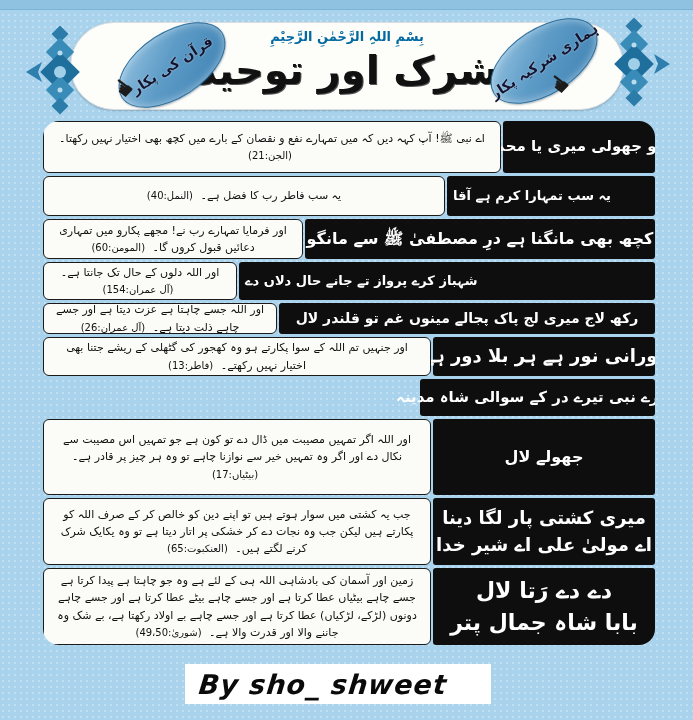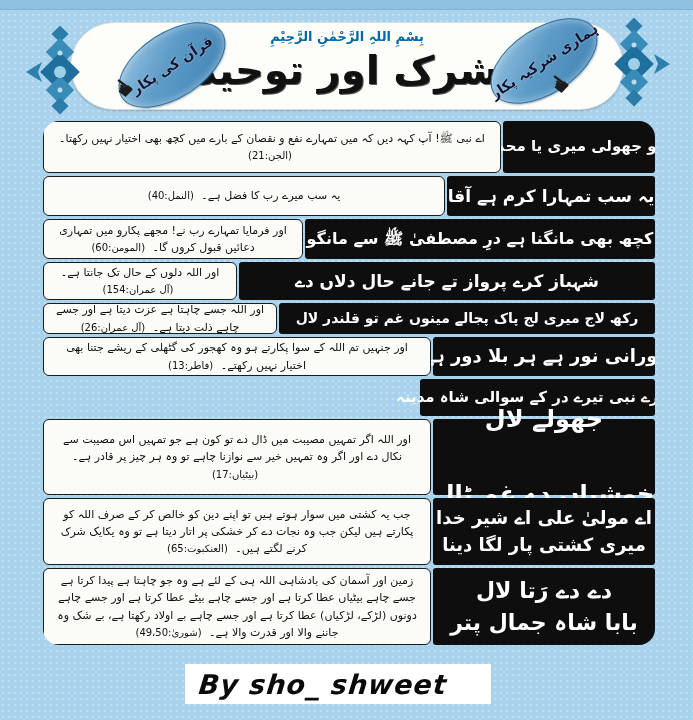--- a/index.html
+++ b/index.html
@@ -36,21 +36,21 @@
   .vtable{position:absolute;left:43px;top:121px;width:612px;display:flex;flex-direction:column;gap:3px;
     border-radius:16px;overflow:hidden;}
   .row{display:flex;direction:rtl;gap:2px;}
   .cell{box-sizing:border-box;display:flex;flex-direction:column;align-items:center;justify-content:center;}
   .black{background:#0e0e0e;color:#ffffff;border-radius:3px;padding:1px 6px;text-align:center;}
   .white{flex:1;background:#fbfbf7;border:1.5px solid #1b1b1b;border-radius:6px;padding:2px 9px;
     text-align:center;color:#101010;}
   .white .qtext{font-size:11px;line-height:1.55;direction:rtl;}
   .white .ref{font-size:10px;margin-inline-start:4px;}
   .bline{direction:rtl;font-weight:bold;white-space:nowrap;line-height:1.45;} .fs14{font-size:14px;} .fs15{font-size:15px;} .fs16{font-size:16px;}
-  .fs17{font-size:17px;} .fs18{font-size:18px;} .fs22{font-size:22px;} .fs24{font-size:24px;gap:40px;}
+  .fs17{font-size:13px;align-items:flex-end;} .fs18{font-size:18px;} .fs22{font-size:22px;} .fs24{font-size:16px;gap:40px;}
 
   
   .credit{position:absolute;left:185px;top:664px;width:306px;height:40px;background:#ffffff;
     display:flex;align-items:center;padding-left:14px;box-sizing:border-box;}
   .credit span{font-family:"DejaVu Sans",sans-serif;font-style:italic;font-weight:bold;font-size:27px;color:#0a0a0a;
     transform:skewX(-6deg);letter-spacing:1px;}
 </style>
 </head>
 <body>
 
@@ -107,21 +107,21 @@
       <div class="cell white">
         <div class="qtext"><span>اے نبی ﷺ! آپ کہہ دیں کہ میں تمہارے نفع و نقصان کے بارے میں کچھ بھی اختیار نہیں رکھتا۔</span> <span class="ref">(الجن:21)</span></div>
       </div>
     </div>
 
     <div class="row" style="height:40px">
       <div class="cell black fs17" style="width:208px">
         <div class="bline">یہ سب تمہارا کرم ہے آقا</div>
       </div>
       <div class="cell white">
-        <div class="qtext"><span>یہ سب میرے رب کا فضل ہے۔</span> <span class="ref">(النمل:40)</span></div>
+        <div class="qtext"><span>یہ سب فاطر رب کا فضل ہے۔</span> <span class="ref">(النمل:40)</span></div>
       </div>
     </div>
 
     <div class="row" style="height:40px">
       <div class="cell black fs16" style="width:350px">
         <div class="bline">کچھ بھی مانگنا ہے درِ مصطفیٰ ﷺ سے مانگو</div>
       </div>
       <div class="cell white">
         <div class="qtext"><span>اور فرمایا تمہارے رب نے! مجھے پکارو میں تمہاری دعائیں قبول کروں گا۔</span> <span class="ref">(المومن:60)</span></div>
       </div>
@@ -156,31 +156,30 @@
 
     <div class="row" style="height:37px">
       <div class="cell black fs15" style="width:235px">
         <div class="bline">سارے نبی تیرے در کے سوالی شاہ مدینہ</div>
       </div>
     </div>
 
     <div class="row" style="height:76px">
       <div class="cell black fs24" style="width:222px">
         <div class="bline">جھولے لال</div>
-        <div class="bline">خوشیاں دے غم ٹال</div>
       </div>
       <div class="cell white">
         <div class="qtext"><span>اور اللہ اگر تمہیں مصیبت میں ڈال دے تو کون ہے جو تمہیں اس مصیبت سے نکال دے اور اگر وہ تمہیں خیر سے نوازنا چاہے تو وہ ہر چیز پر قادر ہے۔</span> <span class="ref">(بیٹیاں:17)</span></div>
       </div>
     </div>
 
     <div class="row" style="height:67px">
       <div class="cell black fs18" style="width:222px">
+        <div class="bline">میری کشتی پار لگا دینا</div>
         <div class="bline">اے مولیٰ علی اے شیر خدا</div>
-        <div class="bline">میری کشتی پار لگا دینا</div>
       </div>
       <div class="cell white">
         <div class="qtext"><span>جب یہ کشتی میں سوار ہوتے ہیں تو اپنے دین کو خالص کر کے صرف اللہ کو پکارتے ہیں لیکن جب وہ نجات دے کر خشکی پر اتار دیتا ہے تو وہ یکایک شرک کرنے لگتے ہیں۔</span> <span class="ref">(العنکبوت:65)</span></div>
       </div>
     </div>
 
     <div class="row" style="height:77px">
       <div class="cell black fs22" style="width:222px">
         <div class="bline">دے دے رَتا لال</div>
         <div class="bline">بابا شاہ جمال پتر</div>

